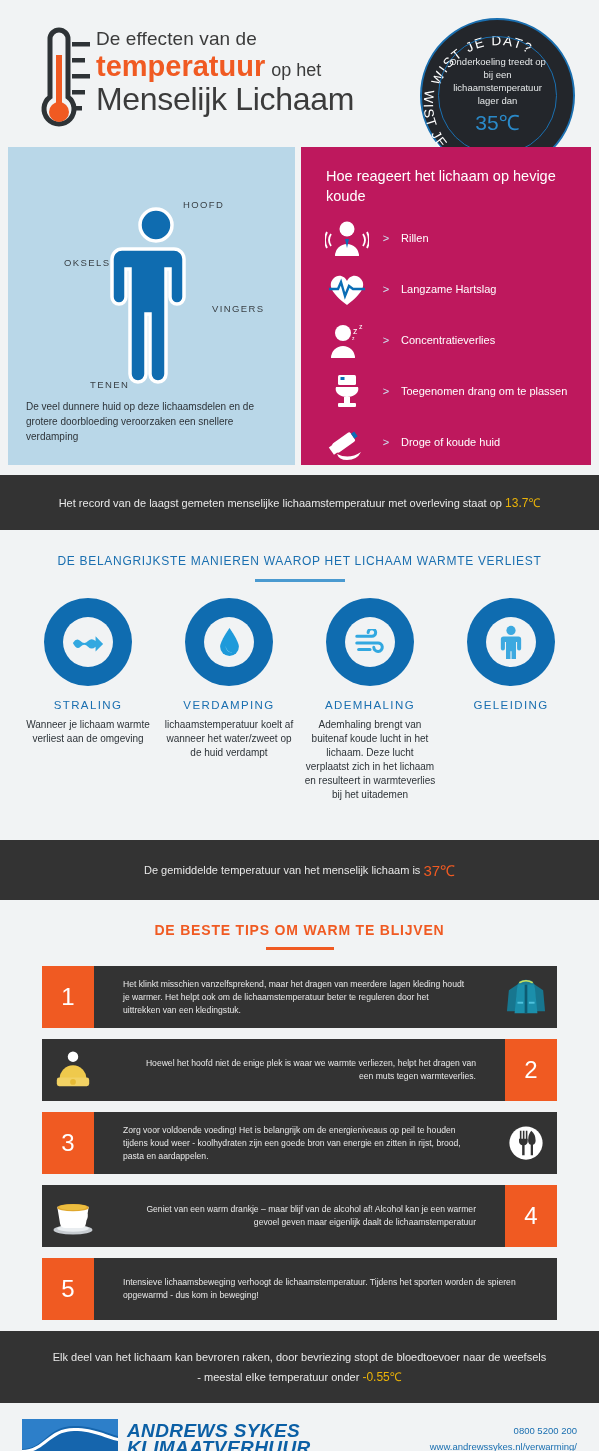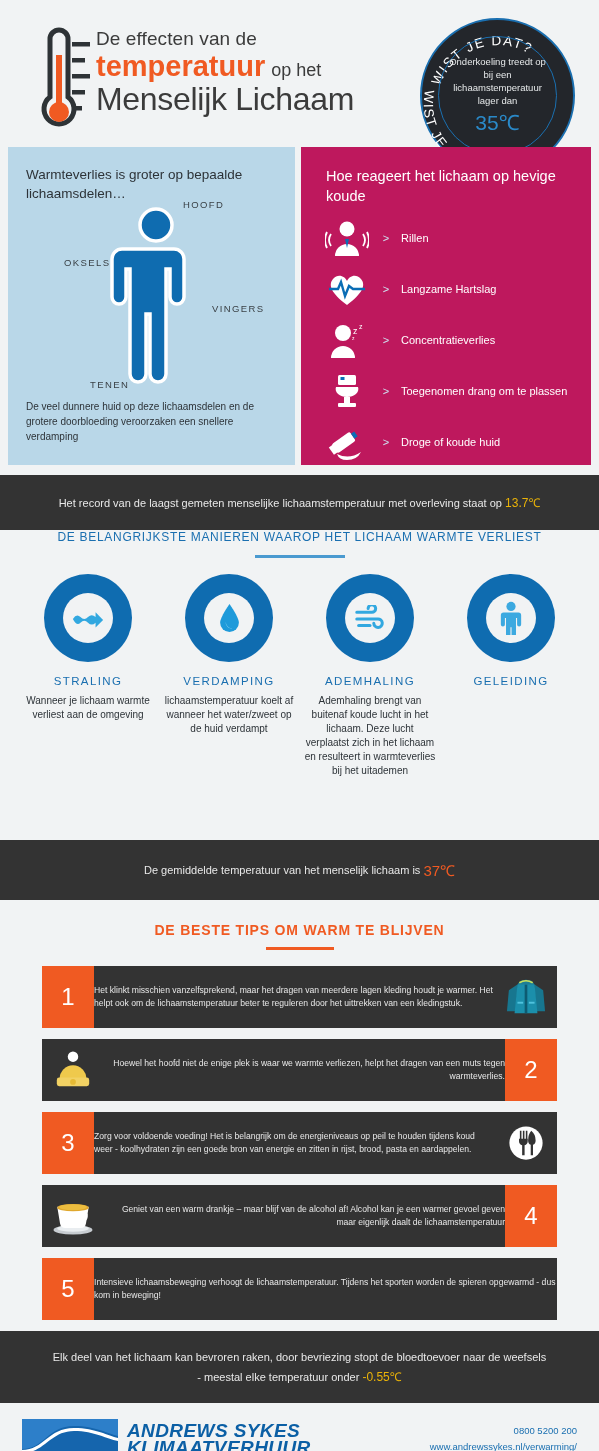--- a/index.html
+++ b/index.html
@@ -64,21 +64,21 @@
   
   .darkbar { background: #333333; color: #e8e8e8; text-align: center; font-size: 11px;
              display: flex; align-items: center; justify-content: center; }
   .bar1 { height: 55px; margin-top: 10px; }
   .bar2 { height: 60px; }
   .bar3 { height: 72px; line-height: 20px; }
   .accent-blue { color: #eab308; font-size: 12px; }
   .accent-orange { color: #f05a22; font-size: 15px; }
 
   
-  .hl { background: #f1f3f4; height: 310px; position: relative; }
+  .hl { background: #f1f3f4; padding-top: 24px; height: 310px; position: relative; }
   .hl-title { text-align: center; font-size: 12px; color: #1a6fb0; letter-spacing: .7px; }
   .hl-rule { width: 90px; height: 3px; background: #4a9ad0; margin: 11px auto 0 auto; }
   .hl-cols { display: flex; justify-content: space-between; padding: 16px 22px 0 22px; }
   .hl-col { width: 132px; text-align: center; }
   .hl-circle {
     width: 88px; height: 88px; border-radius: 50%;
     background: #0f6cb0; margin: 0 auto; display: flex; align-items: center; justify-content: center;
   }
   .hl-disc { width: 50px; height: 50px; border-radius: 50%; background: #f1f3f4;
              display: flex; align-items: center; justify-content: center; }
@@ -86,21 +86,21 @@
   .hl-desc { margin-top: 7px; font-size: 10px; color: #2d3338; line-height: 14px; }
 
   
   .tips { background: #f1f3f4; padding-top: 22px; }
   .tips-title { text-align: center; font-size: 14px; color: #f05a22; letter-spacing: .8px; font-weight: 600; }
   .tips-rule { width: 68px; height: 3px; background: #f05a22; margin: 9px auto 0 auto; }
   .tip-list { margin: 16px 42px 0 42px; }
   .tip { display: flex; align-items: stretch; background: #333333; margin-bottom: 11px; min-height: 62px; }
   .tip-num { width: 52px; background: #f05a22; color: #ffffff; font-size: 24px;
              display: flex; align-items: center; justify-content: center; flex: 0 0 52px; }
-  .tip-body { flex: 1; display: flex; align-items: center; padding: 9px 0; }
+  .tip-body { flex: 1; display: flex; align-items: center; padding: 9px 29px; }
   .tip-text { font-size: 8.6px; color: #e8e8e8; line-height: 13px; }
   .tip-ico { width: 62px; flex: 0 0 62px; display: flex; align-items: center; justify-content: center; }
   .tip.rev .tip-text { text-align: right; }
 
   
   .footer { position: relative; height: 71px; background: #f1f3f4; display: flex;
             align-items: center; justify-content: space-between; padding: 0 22px; }
   .logo { display: flex; align-items: center; }
   .logo-words { margin-left: 9px; line-height: 17px; }
   .logo-w1 { font-size: 19px; font-weight: bold; color: #0b5fa5; letter-spacing: .4px; font-style: italic; }
@@ -149,21 +149,20 @@
       <div class="badge-inner">
         <div class="badge-txt">Onderkoeling treedt op bij een lichaamstemperatuur lager dan</div>
         <div class="badge-val">35℃</div>
       </div>
     </div>
   </div>
 
   <div class="panels">
 
     <div class="panel-left">
-      <div class="pl-title">Warmteverlies is groter op bepaalde lichaamsdelen…</div>
 
       <div class="body-fig">
         <svg viewBox="0 0 96 190" width="96" height="190">
           <g stroke="#ffffff" stroke-width="3.5" fill="#0f6cb0">
             <circle cx="48" cy="18" r="16"></circle>
             <path d="M30 42 h36 a10 10 0 0 1 10 10 v38 a7 7 0 0 1 -14 0 v-28 h-4 v105 a8 8 0 0 1 -16 0 v-60 h-4 v60 a8 8 0 0 1 -16 0 v-105 h-4 v28 a7 7 0 0 1 -14 0 v-38 a10 10 0 0 1 10 -10 z"></path>
           </g>
         </svg>
       </div>
 

